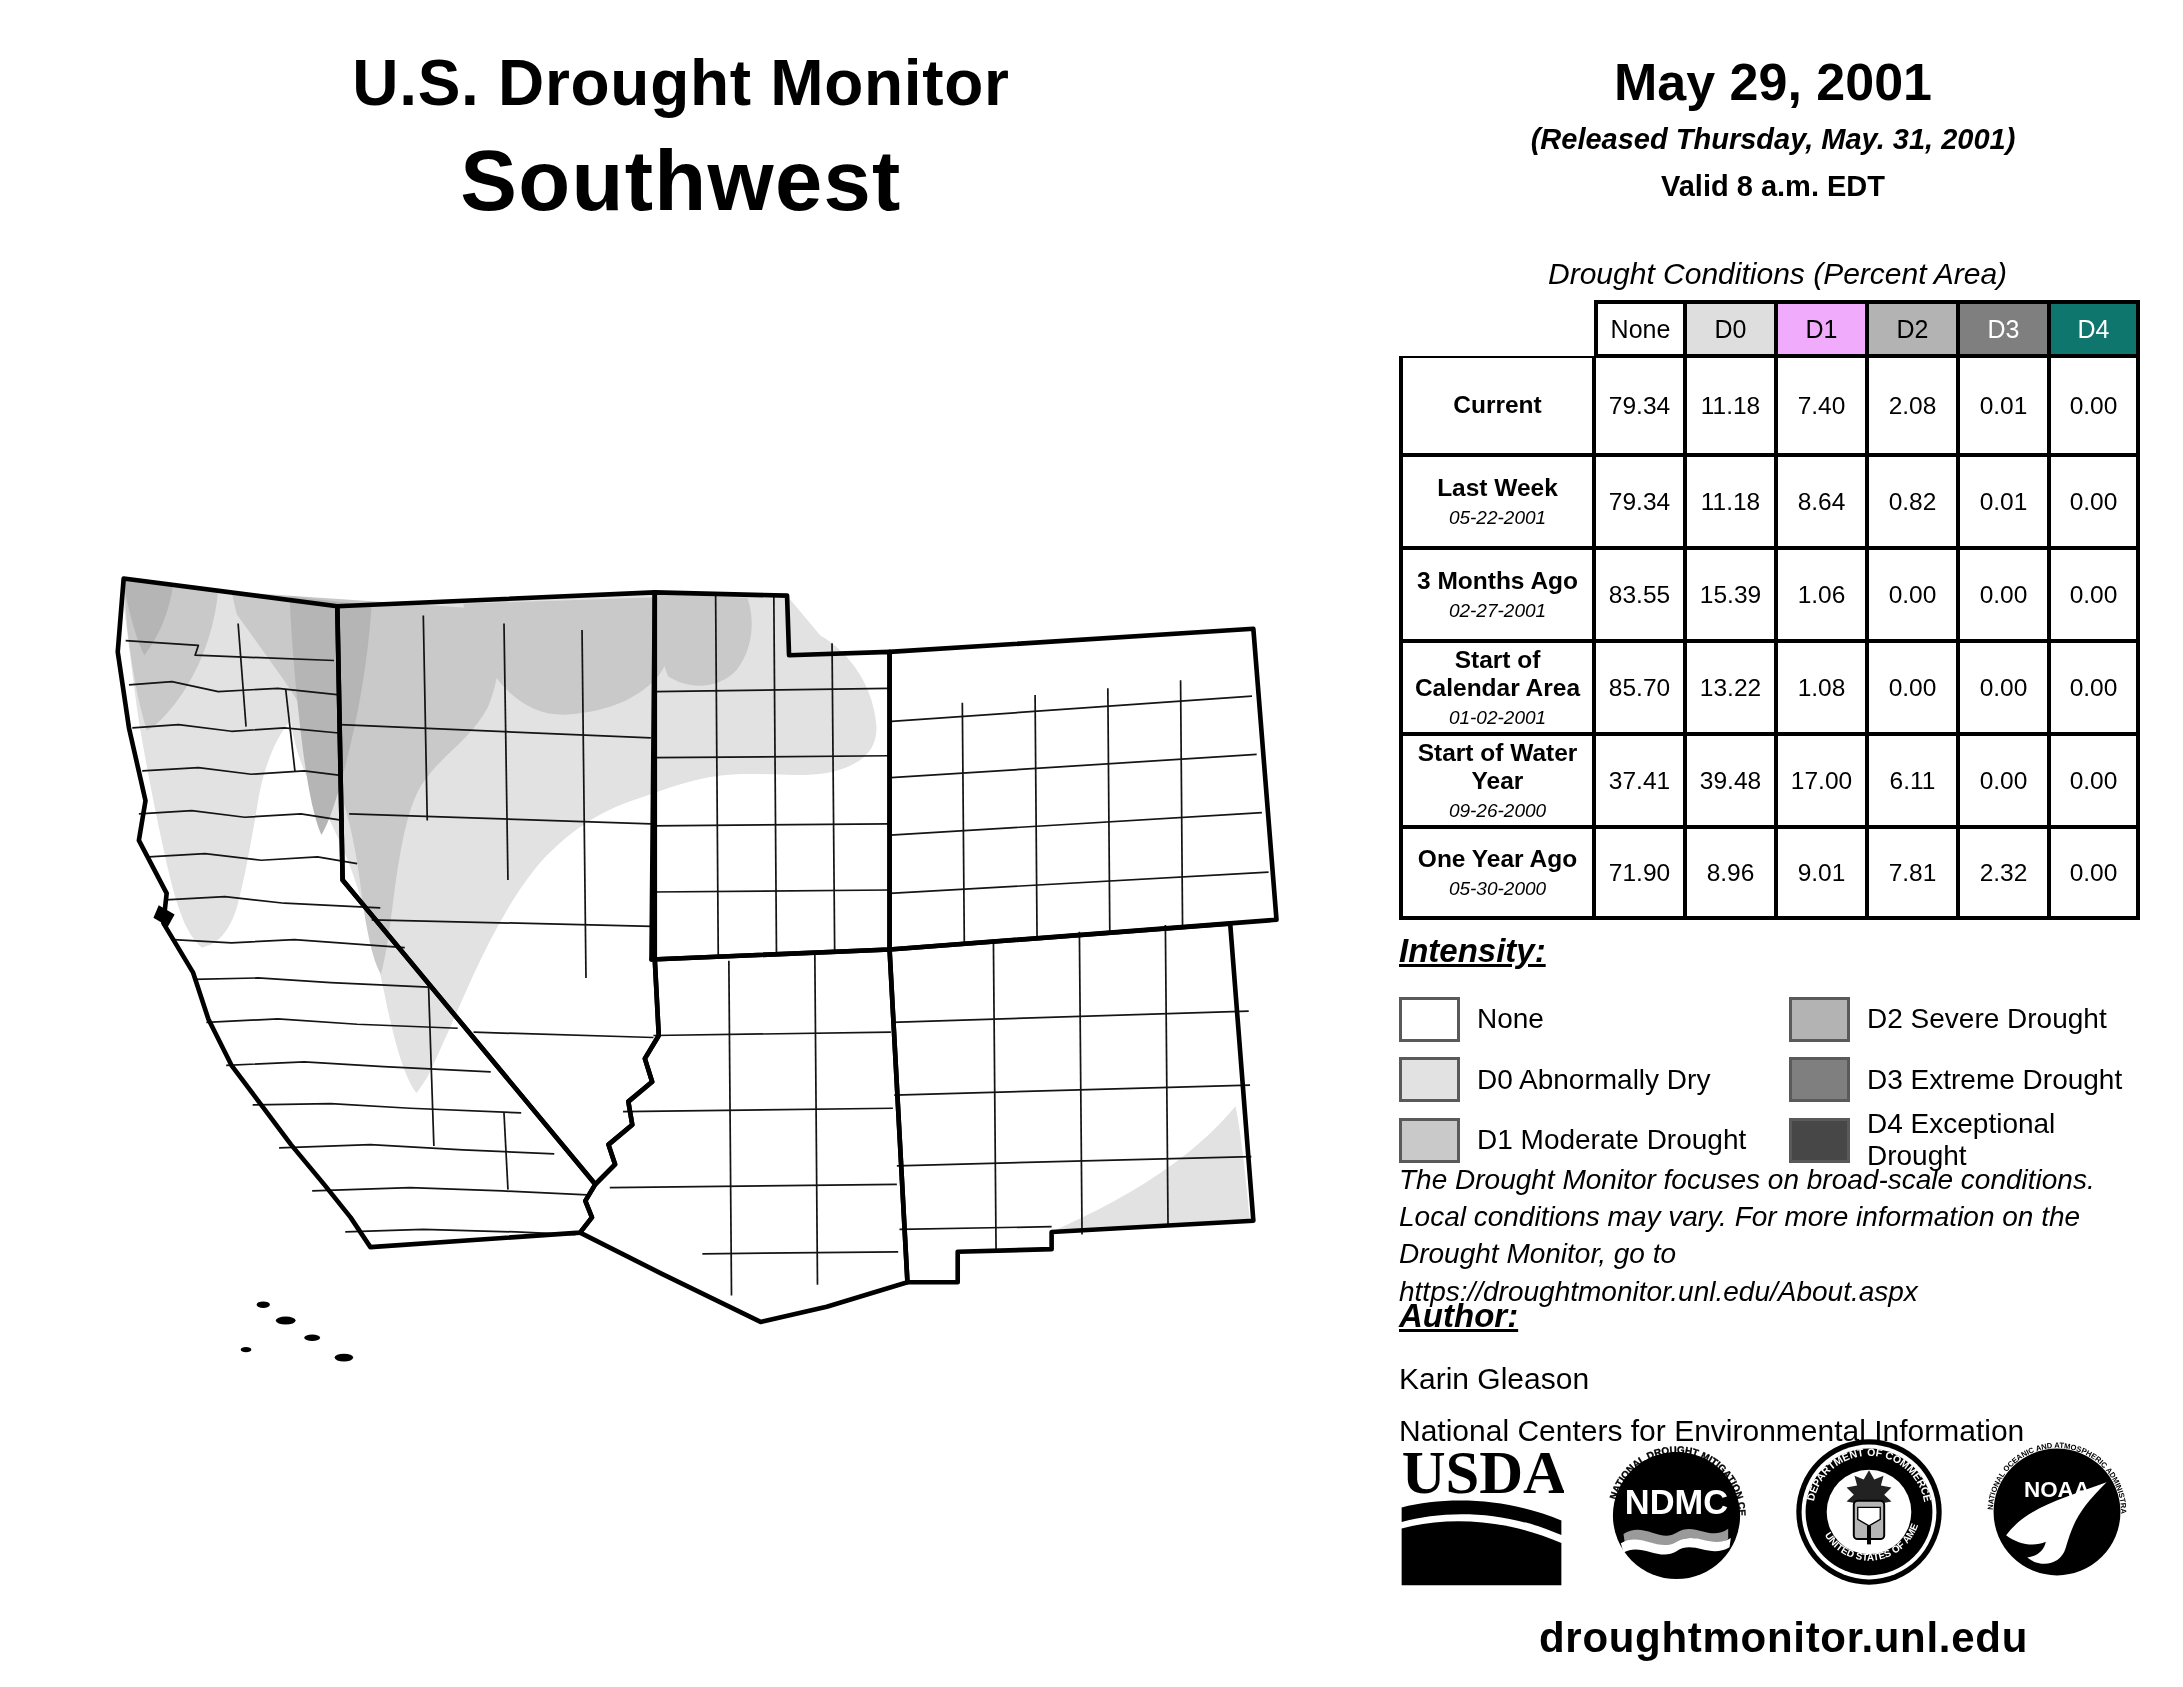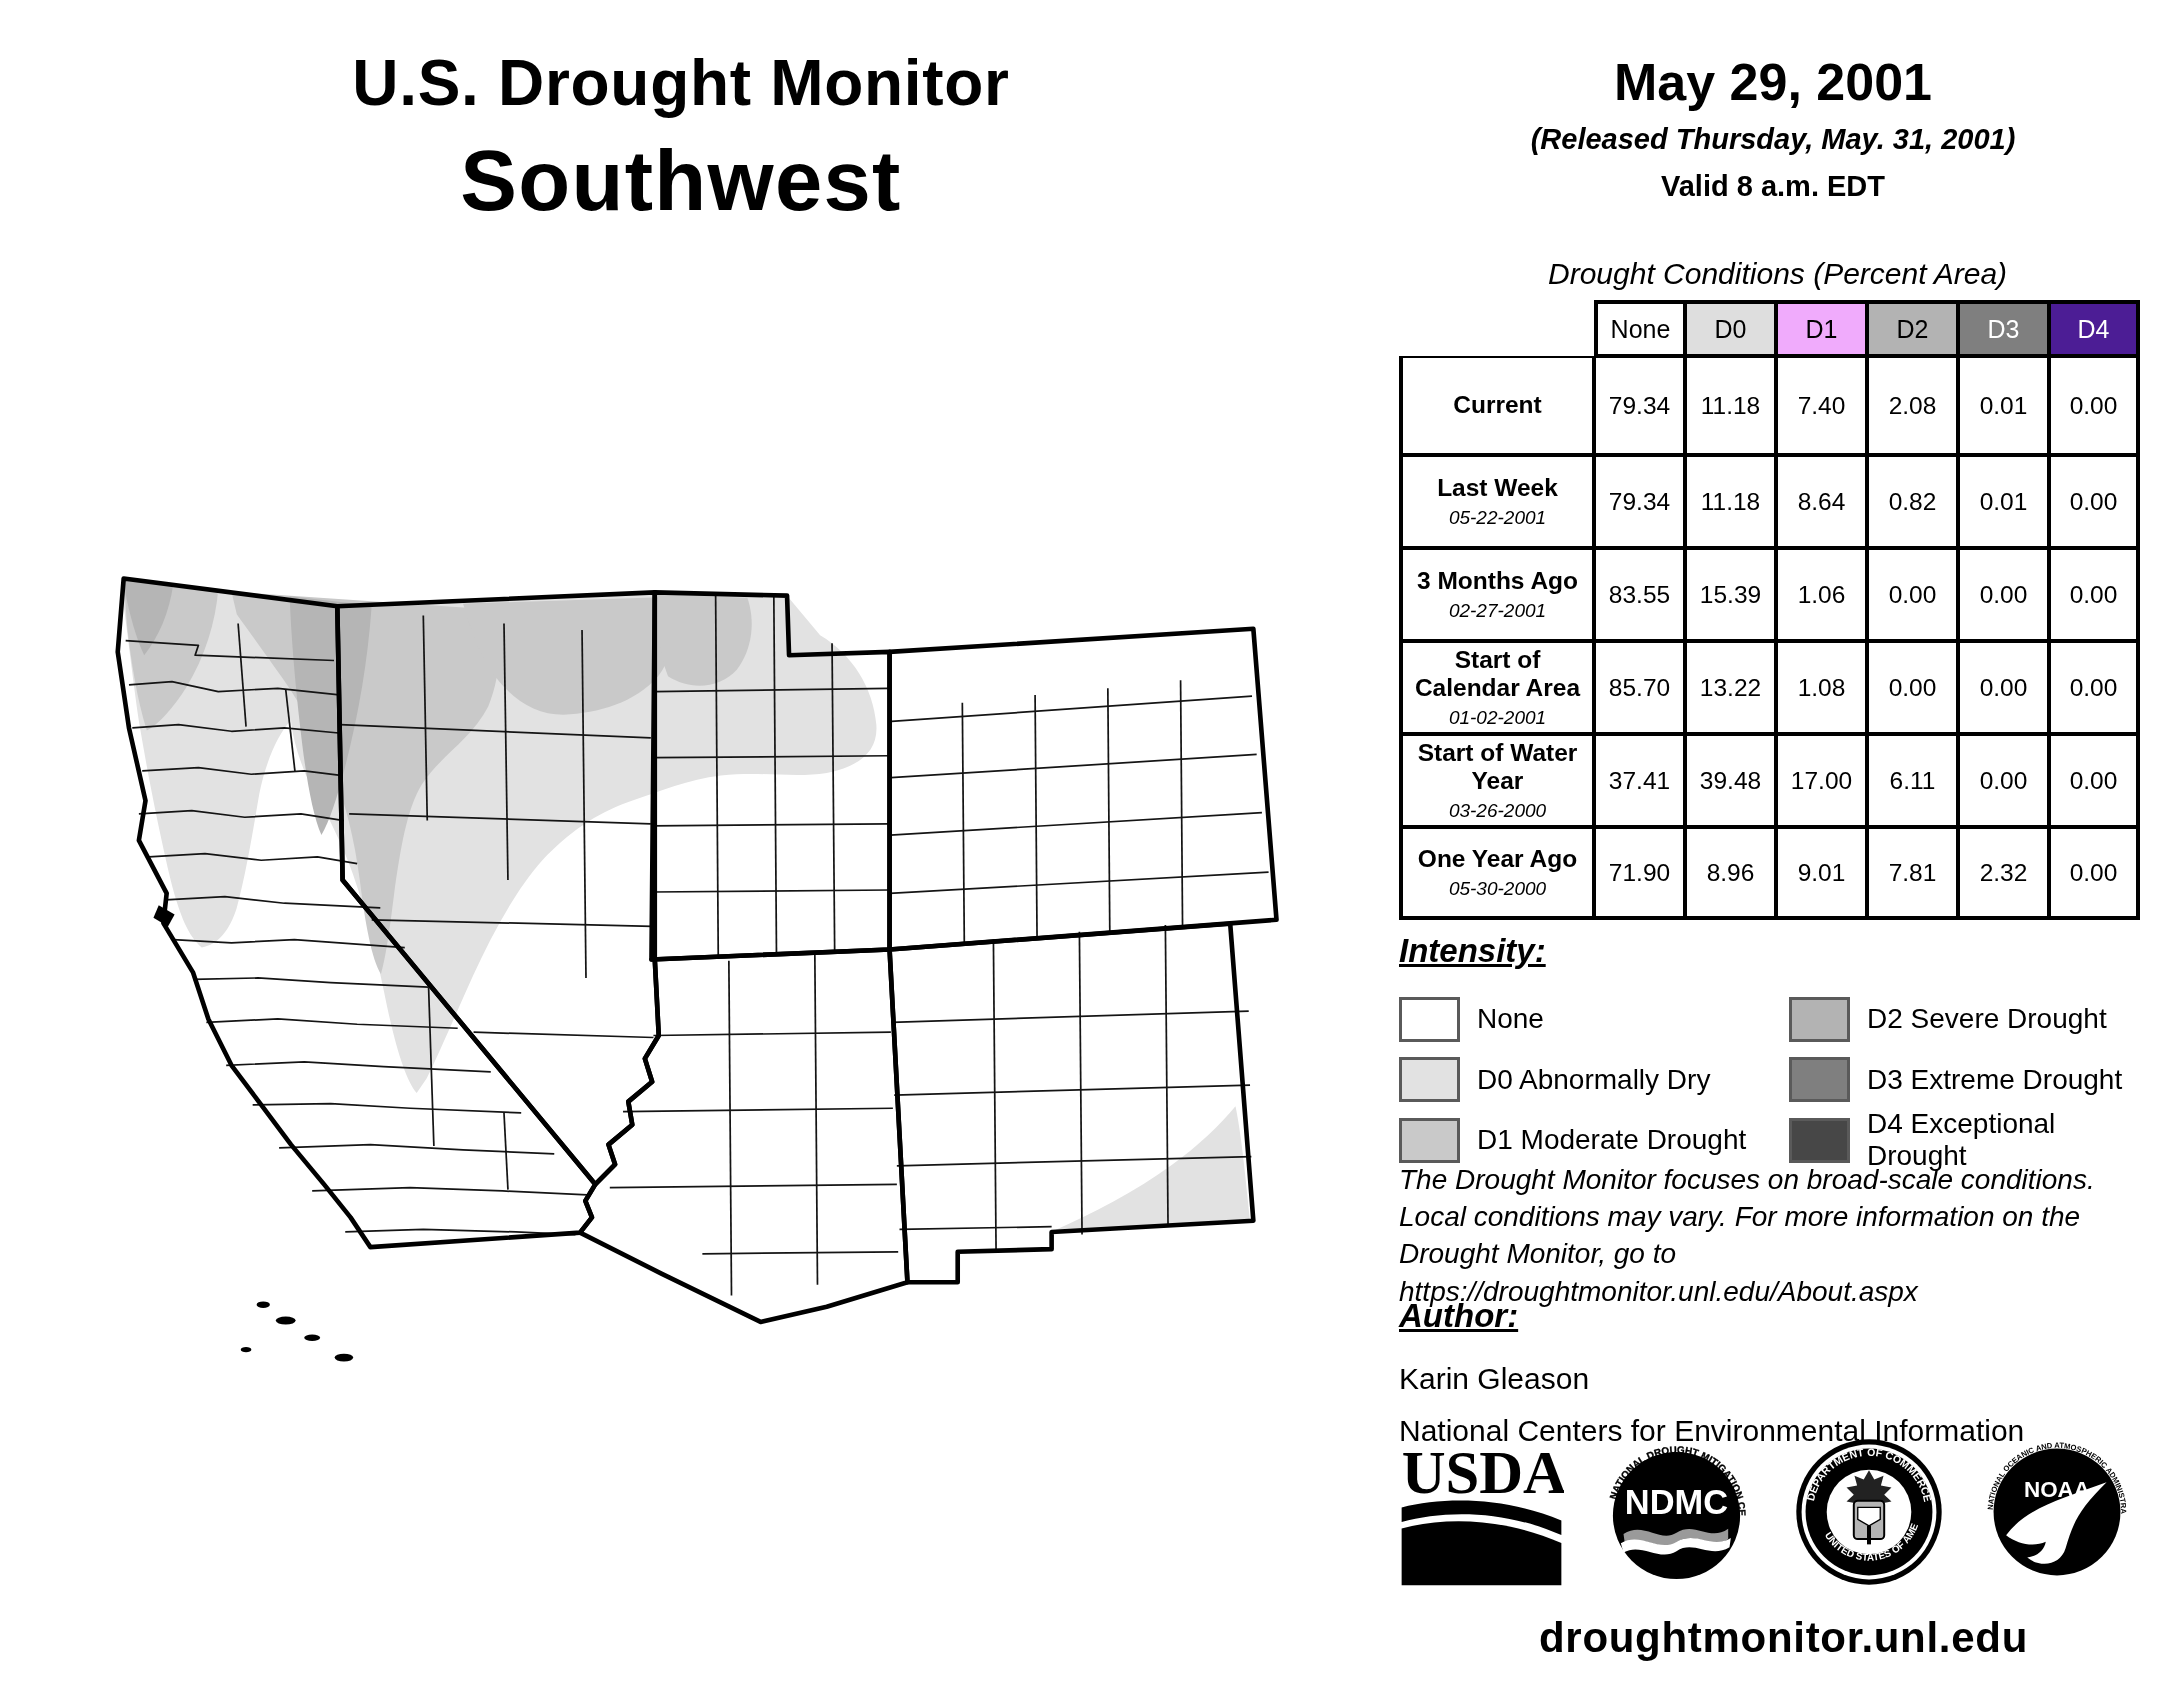--- a/index.html
+++ b/index.html
@@ -31,21 +31,21 @@
   .cell.bl{border-left:4px solid #000;}
   .cell.br{border-right:4px solid #000;}
   .cell.bb{border-bottom:4px solid #000;}
   .cell .rlabel{font-weight:bold;text-align:center;line-height:1.15;padding:0 4px;}
   .cell .rdate{font-size:19px;font-style:italic;margin-top:5.3px;}
   .hdr-none{background:#ffffff;}
   .hdr-d0{background:#dedede;}
   .hdr-d1{background:#f0abfc;}
   .hdr-d2{background:#b3b3b3;}
   .hdr-d3{background:#7f7f7f;color:#fff;}
-  .hdr-d4{background:#4c1d95;color:#fff;}
+  .hdr-d4{background:#0f766e;color:#fff;}
 
   .intensity{position:absolute;left:1399px;top:932px;width:761px;}
   .intensity-head{font-size:33px;font-weight:bold;font-style:italic;text-decoration:underline;}
   .legend-grid{margin-top:24px;display:grid;grid-template-columns:390px 370px;grid-row-gap:10.6px;}
   .legend-item{display:flex;align-items:center;height:50px;}
   .swatch{width:61px;height:45px;border:3.3px solid #5a5a5a;box-sizing:border-box;margin-right:17px;flex:none;}
   .sw-none{background:#ffffff;}
   .sw-d0{background:#e2e2e2;}
   .sw-d1{background:#c9c9c9;}
   .sw-d2{background:#b3b3b3;}
@@ -139,21 +139,21 @@
       </div>
     <div class="cell">85.70</div>
     <div class="cell">13.22</div>
     <div class="cell">1.08</div>
     <div class="cell">0.00</div>
     <div class="cell">0.00</div>
     <div class="cell br">0.00</div>
 
     <div class="cell bl">
         <span class="rlabel">Start of Water Year</span>
-        <span class="rdate">03-26-2000</span>
+        <span class="rdate">09-26-2000</span>
       </div>
     <div class="cell">37.41</div>
     <div class="cell">39.48</div>
     <div class="cell">17.00</div>
     <div class="cell">6.11</div>
     <div class="cell">0.00</div>
     <div class="cell br">0.00</div>
 
     <div class="cell bl bb">
         <span class="rlabel">One Year Ago</span>

